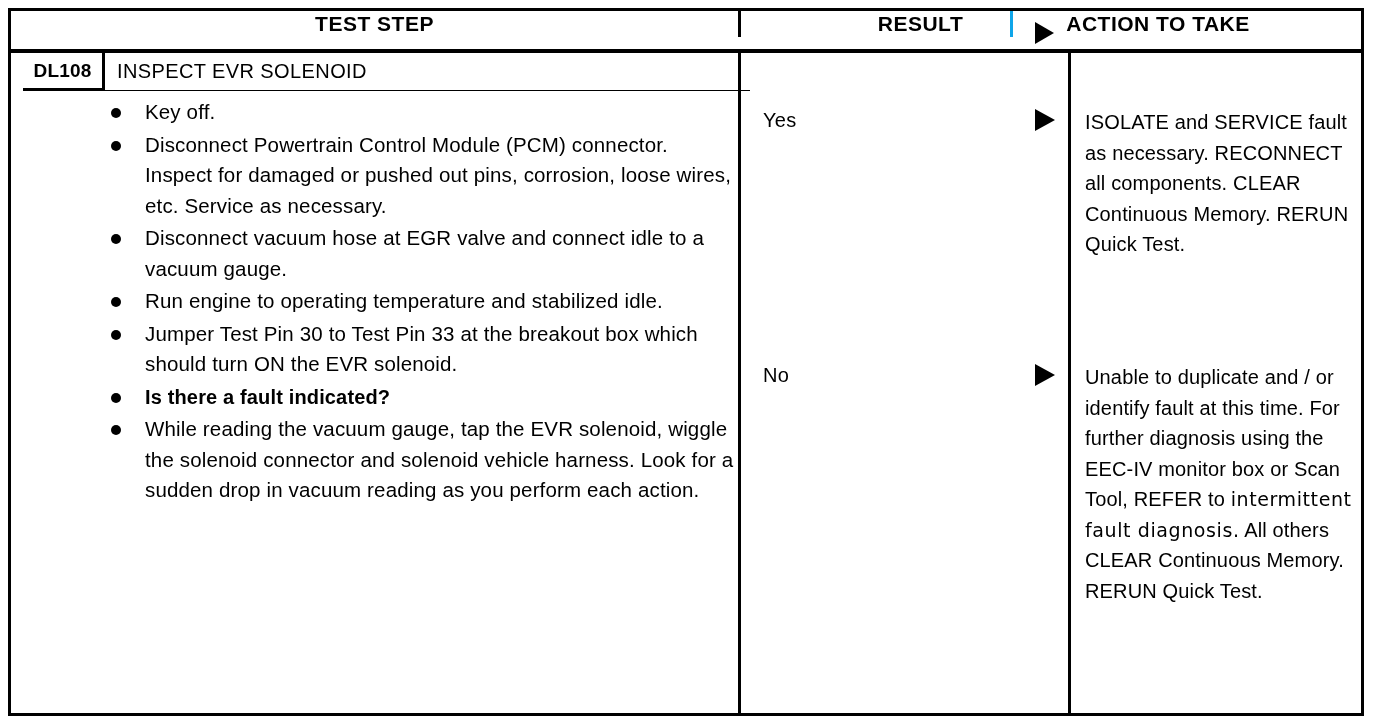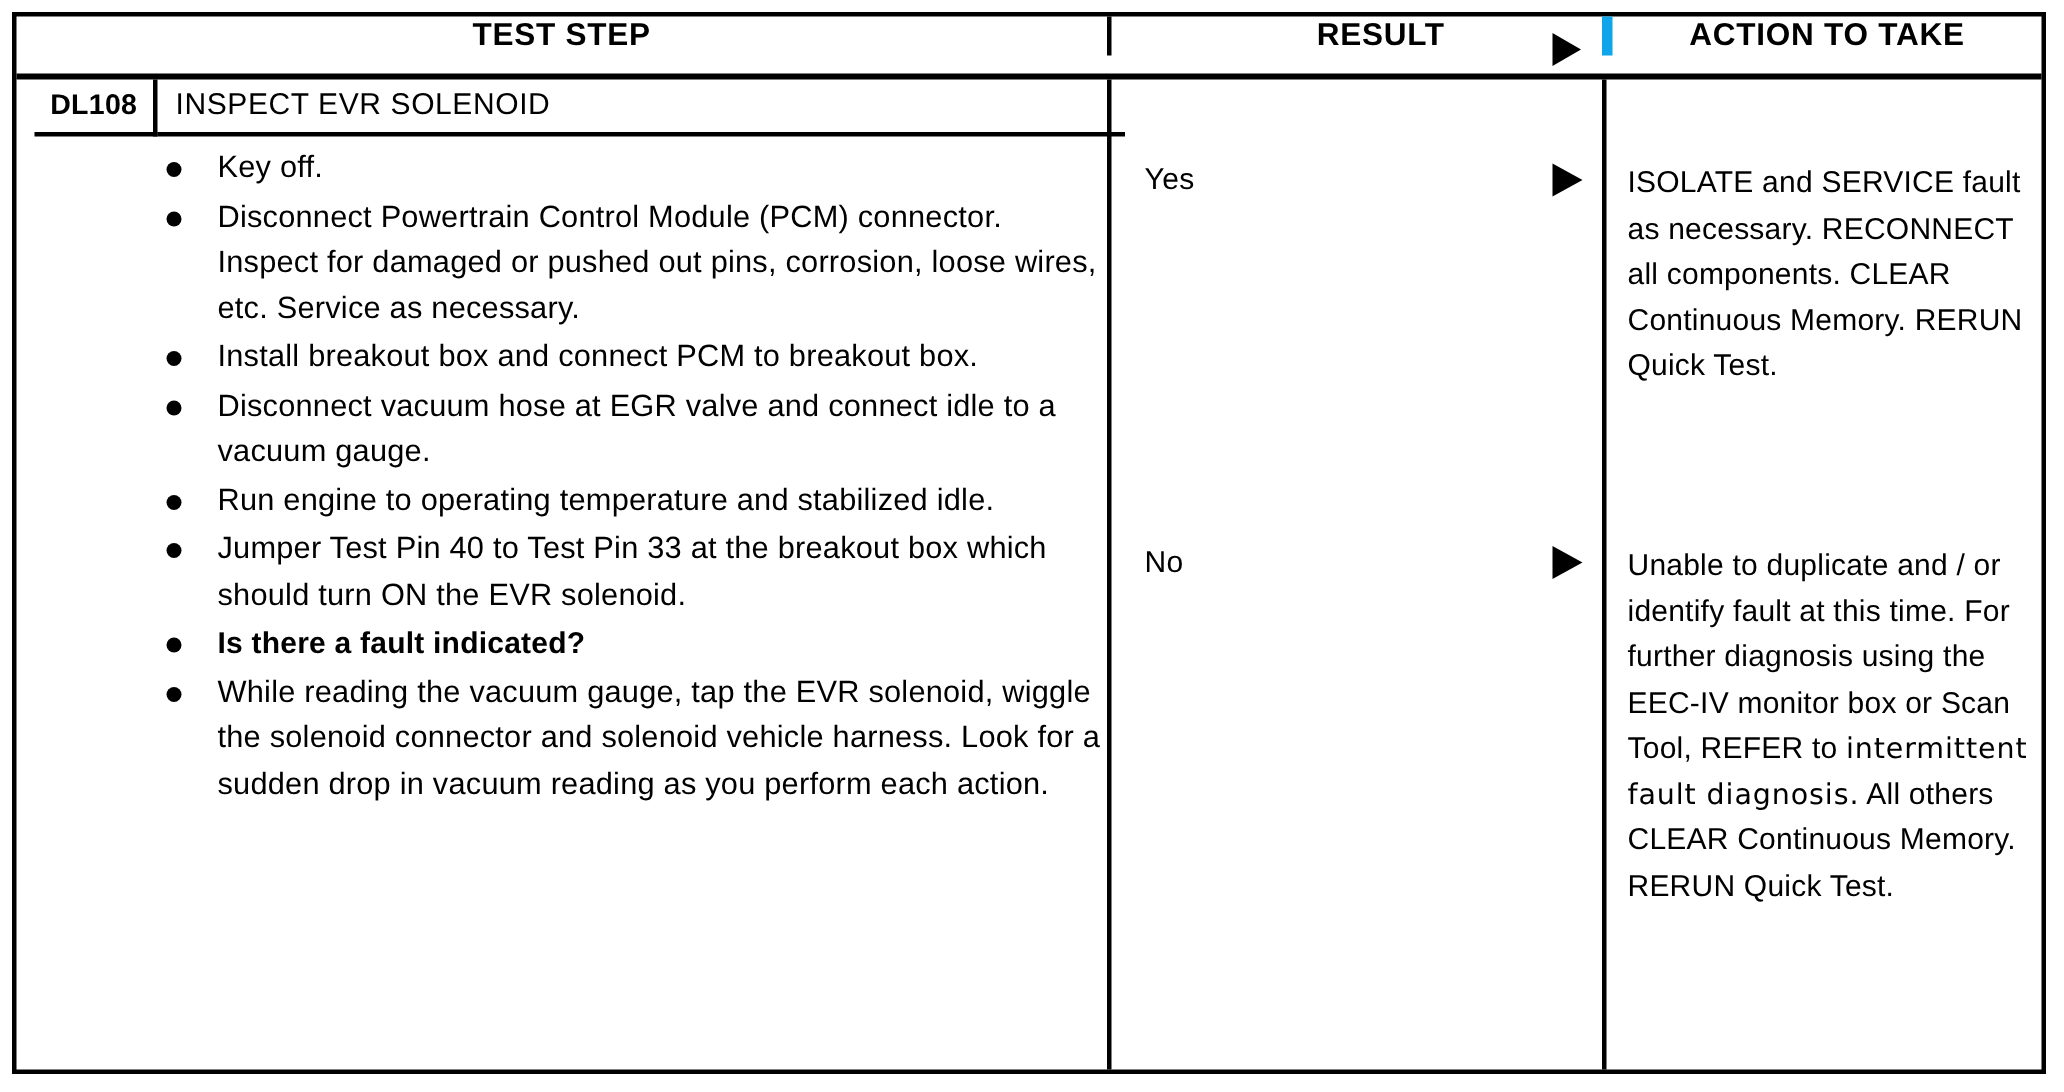--- a/index.html
+++ b/index.html
@@ -51,21 +51,21 @@
     height: 26px;
     display: flex;
     align-items: center;
     justify-content: center;
     font-weight: bold;
     font-size: 21px;
     letter-spacing: 0.5px;
   }
   .hdr-test-step { left: 0;    width: 727px; }
   .hdr-result    { left: 727px; width: 330px; border-left: 3px solid #000; box-sizing: border-box; padding-left: 32px; }
-  .hdr-action    { left: 1057px; width: 293px; border-left: 7px solid #0ea5e9; box-sizing: border-box; }
+  .hdr-action    { left: 999px; width: 293px; border-left: 3px solid #0ea5e9; box-sizing: border-box; }
 
   .hdr-arrow {
     position: absolute;
     left: 1024px;
     top: 11px;
     width: 0;
     height: 0;
     border-left: 19px solid #000;
     border-top: 11px solid transparent;
     border-bottom: 11px solid transparent;
@@ -106,21 +106,21 @@
     font-weight: bold;
     font-size: 19px;
     letter-spacing: 0.2px;
   }
   .step-title {
     position: absolute;
     left: 82px;
     top: 0;
     width: 645px;
     height: 38px;
-    border-bottom: 3px solid #000000;
+    border-bottom: 1px solid #000000;
     box-sizing: border-box;
     display: flex;
     align-items: center;
     padding-left: 12px;
     font-size: 20px;
     letter-spacing: 0.4px;
   }
 
   
   .steps-body {
@@ -217,33 +217,29 @@
       <div class="bullet-item">
         <span class="dot"></span>
         <span>Key off.</span>
       </div>
       <div class="bullet-item">
         <span class="dot"></span>
         <span>Disconnect Powertrain Control Module (PCM) connector. Inspect for damaged or pushed out pins, corrosion, loose wires, etc. Service as necessary.</span>
       </div>
       <div class="bullet-item">
         <span class="dot"></span>
-        <span>Install breakout box and connect PCM to breakout box.</span>
-      </div>
-      <div class="bullet-item">
-        <span class="dot"></span>
         <span>Disconnect vacuum hose at EGR valve and connect idle to a vacuum gauge.</span>
       </div>
       <div class="bullet-item">
         <span class="dot"></span>
         <span>Run engine to operating temperature and stabilized idle.</span>
       </div>
       <div class="bullet-item">
         <span class="dot"></span>
-        <span>Jumper Test Pin 40 to Test Pin 33 at the breakout box which should turn ON the EVR solenoid.</span>
+        <span>Jumper Test Pin 30 to Test Pin 33 at the breakout box which should turn ON the EVR solenoid.</span>
       </div>
       <div class="bullet-item emph">
         <span class="dot"></span>
         <span>Is there a fault indicated?</span>
       </div>
       <div class="bullet-item">
         <span class="dot"></span>
         <span>While reading the vacuum gauge, tap the EVR solenoid, wiggle the solenoid connector and solenoid vehicle harness. Look for a sudden drop in vacuum reading as you perform each action.</span>
       </div>
     </div>

